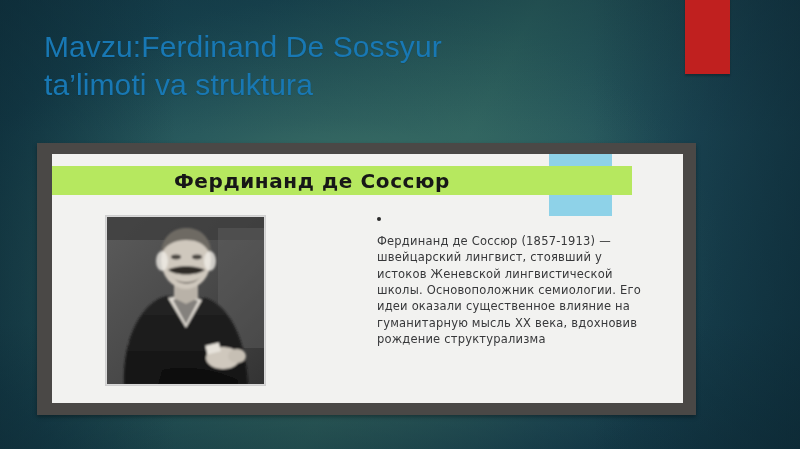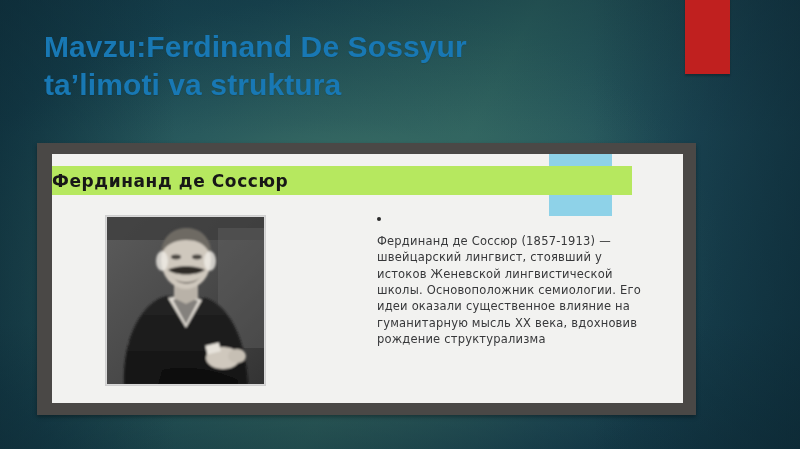--- a/index.html
+++ b/index.html
@@ -44,21 +44,21 @@
 
   
   .title {
     position: absolute;
     left: 44px;
     top: 28px;
     width: 640px;
     color: #1878b4;
     font-size: 30px;
     line-height: 1.28;
-    font-weight: 700;
+    font-weight: 400;
     letter-spacing: 0.1px;
     white-space: pre-line;
     text-shadow: 0 1px 1px rgba(0,0,0,0.10);
   }
 
   
   .picture-frame {
     position: absolute;
     left: 37px;
     top: 143px;
@@ -92,26 +92,26 @@
     left: 0px;
     top: 12px;
     width: 580px;
     height: 29px;
     background: #b6e85f;
     display: flex;
     align-items: center;
   }
   .banner-text {
     width: 100%;
-    text-align: left;
+    text-align: center;
     padding-right: 60px;
     box-sizing: border-box;
     font-family: "DejaVu Sans", sans-serif;
     font-weight: bold;
-    font-size: 17px;
+    font-size: 20px;
     color: #171717;
     letter-spacing: 0.6px;
     white-space: nowrap;
   }
 
   
   .photo {
     position: absolute;
     left: 54px;
     top: 62px;

